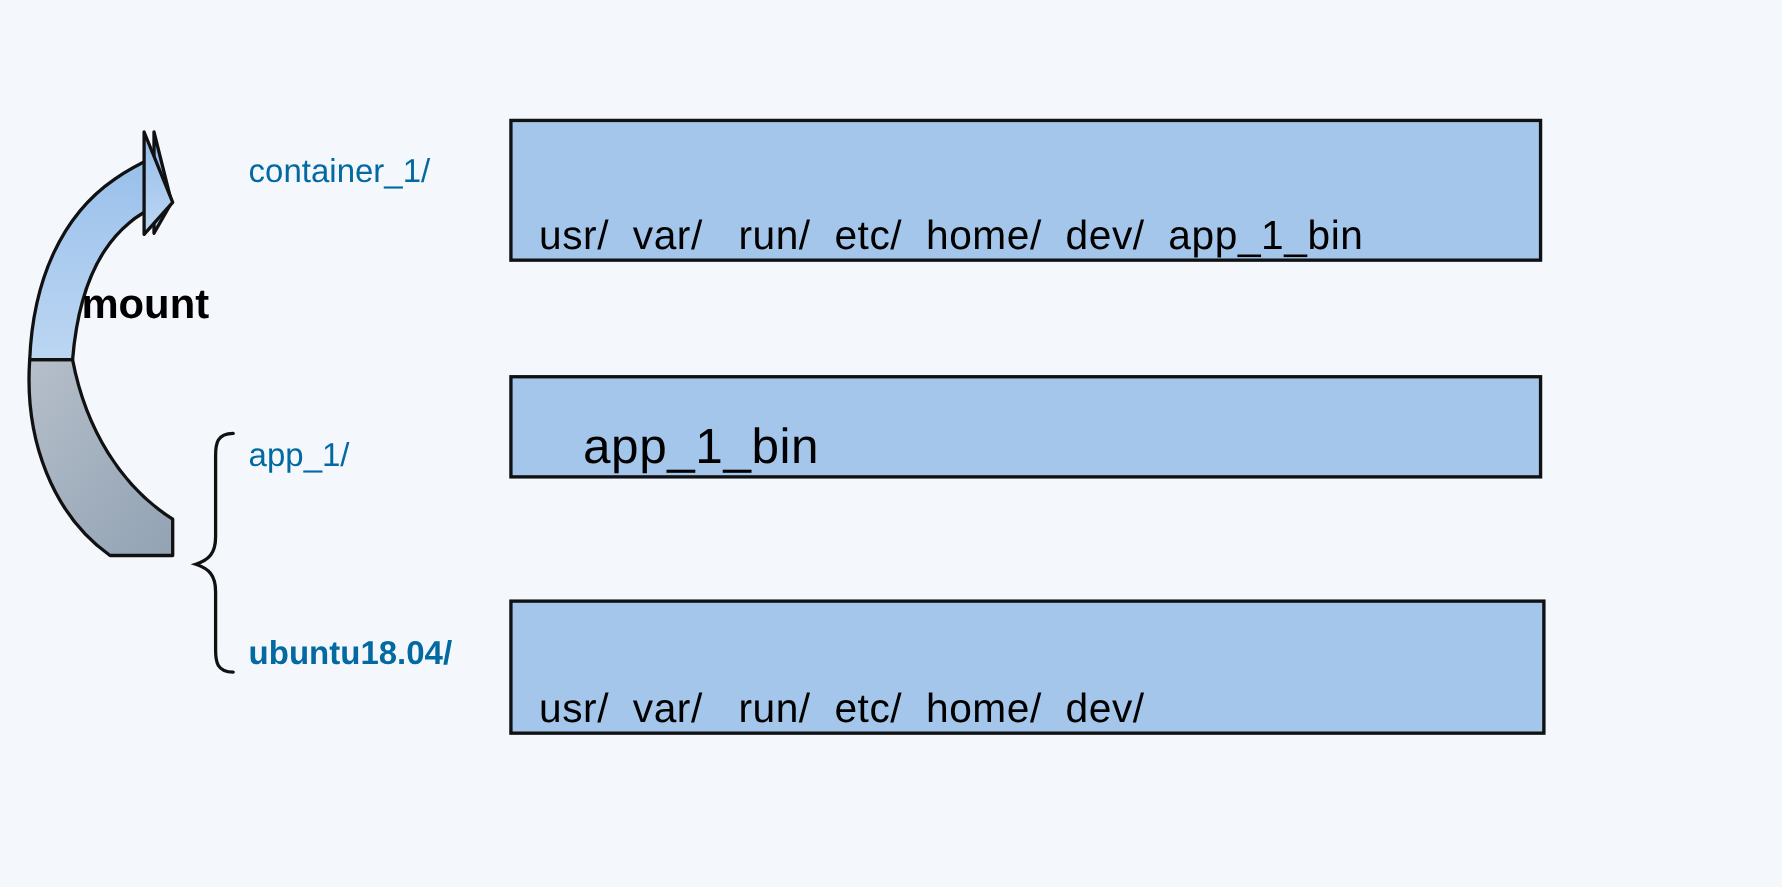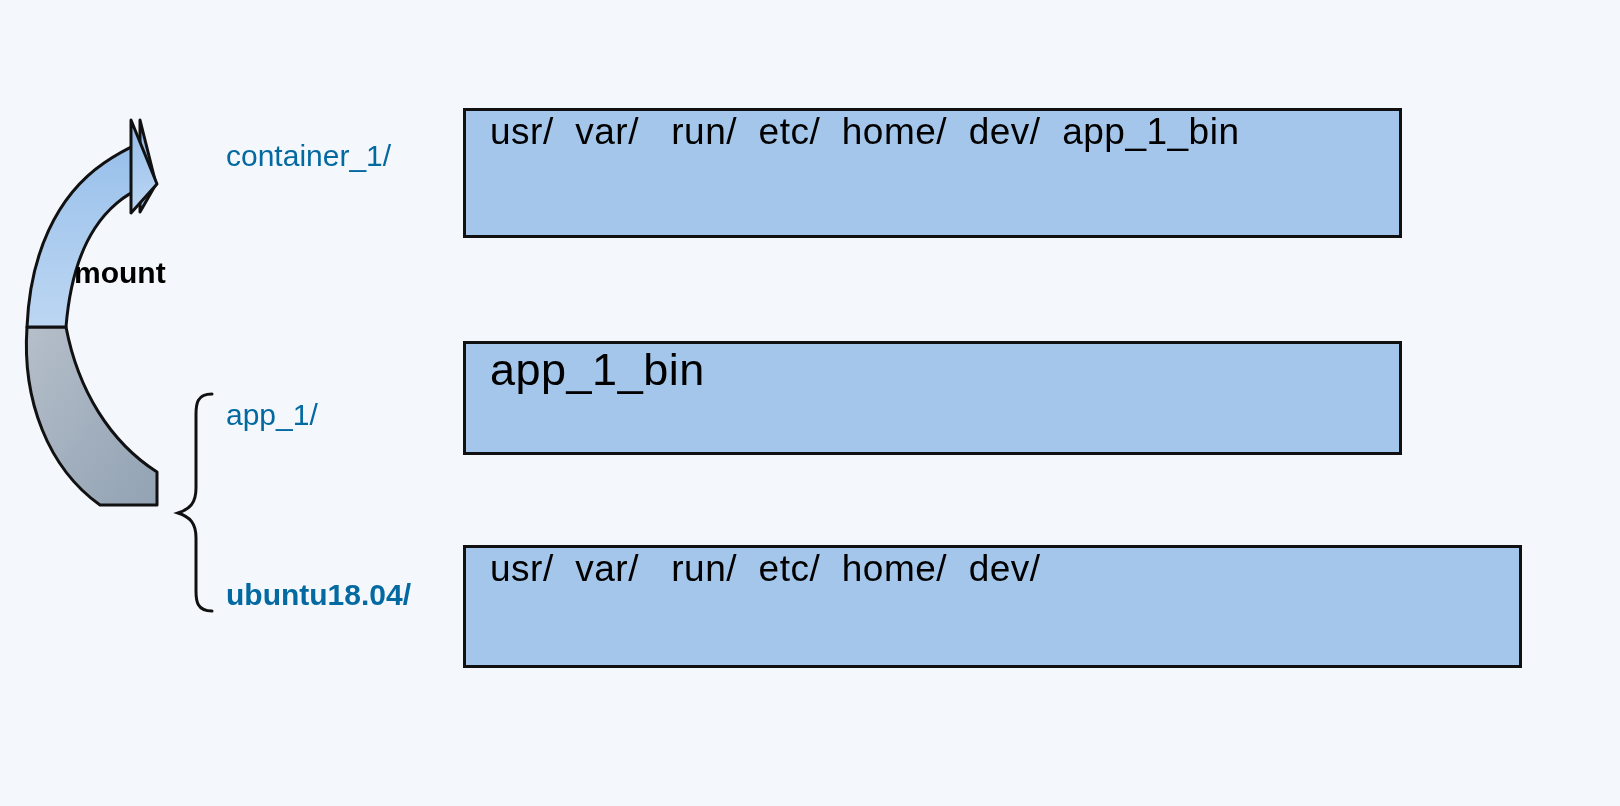--- a/index.html
+++ b/index.html
@@ -17,21 +17,21 @@
     position: relative;
     width: 1620px;
     height: 806px;
   }
   .layer-box {
     position: absolute;
     background: #a3c6ea;
     border: 3px solid #111111;
     box-sizing: border-box;
     display: flex;
-    align-items: flex-start;
+    align-items: flex-end;
   }
   .layer-text {
     padding-left: 24px;
     color: #000000;
     white-space: pre;
     letter-spacing: 0.5px;
   }
   #box-container .layer-text {
     font-size: 37px;
   }
@@ -42,21 +42,21 @@
     font-size: 37px;
   }
   .side-label {
     position: absolute;
     font-size: 30px;
     color: #0369a1;
     white-space: nowrap;
   }
   #label-mount {
     position: absolute;
-    font-size: 30px;
+    font-size: 38px;
     font-weight: bold;
     color: #000000;
     white-space: nowrap;
   }
   svg.overlay {
     position: absolute;
     left: 0;
     top: 0;
     width: 1620px;
     height: 806px;
@@ -117,22 +117,22 @@
   </svg>
 
   <div id="label-mount" style="left:74px; top:256px;">mount</div>
 
   <div class="side-label" style="left:226px; top:139px;">container_1/</div>
   <div class="layer-box" id="box-container" style="left:463px; top:108px; width:939px; height:130px;">
     <span class="layer-text">usr/  var/   run/  etc/  home/  dev/  app_1_bin</span>
   </div>
 
   <div class="side-label" style="left:226px; top:370px;margin-top:28px;">app_1/</div>
-  <div class="layer-box" id="box-app" style="left:463px; top:341px; width:939px; height:114px;">
+  <div class="layer-box" id="box-app" style="left:463px; top:341px; width:939px; height:94px;padding-left:40px;">
     <span class="layer-text">app_1_bin</span>
   </div>
 
   <div class="side-label" style="left:226px; top:578px;font-weight:bold;">ubuntu18.04/</div>
-  <div class="layer-box" id="box-base" style="left:463px; top:545px; width:1059px; height:123px;">
+  <div class="layer-box" id="box-base" style="left:463px; top:545px; width:942px; height:123px;">
     <span class="layer-text">usr/  var/   run/  etc/  home/  dev/</span>
   </div>
 
 </div>
 
 </body></html>

